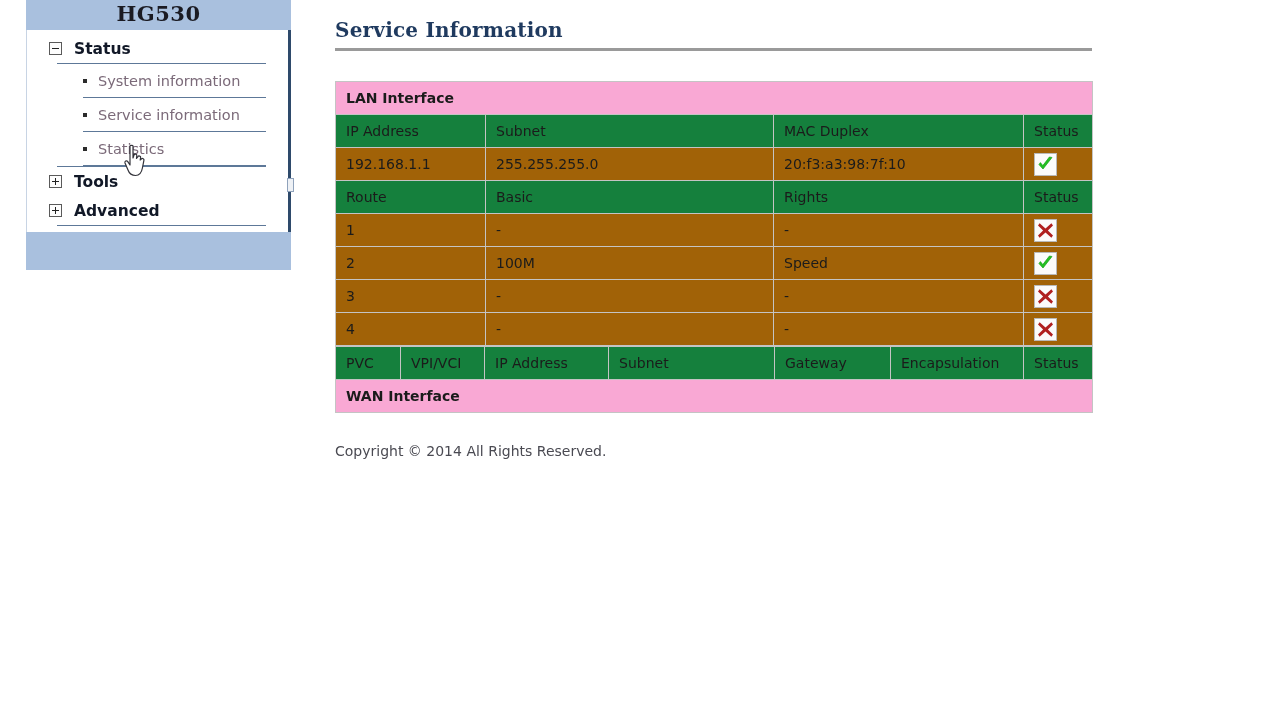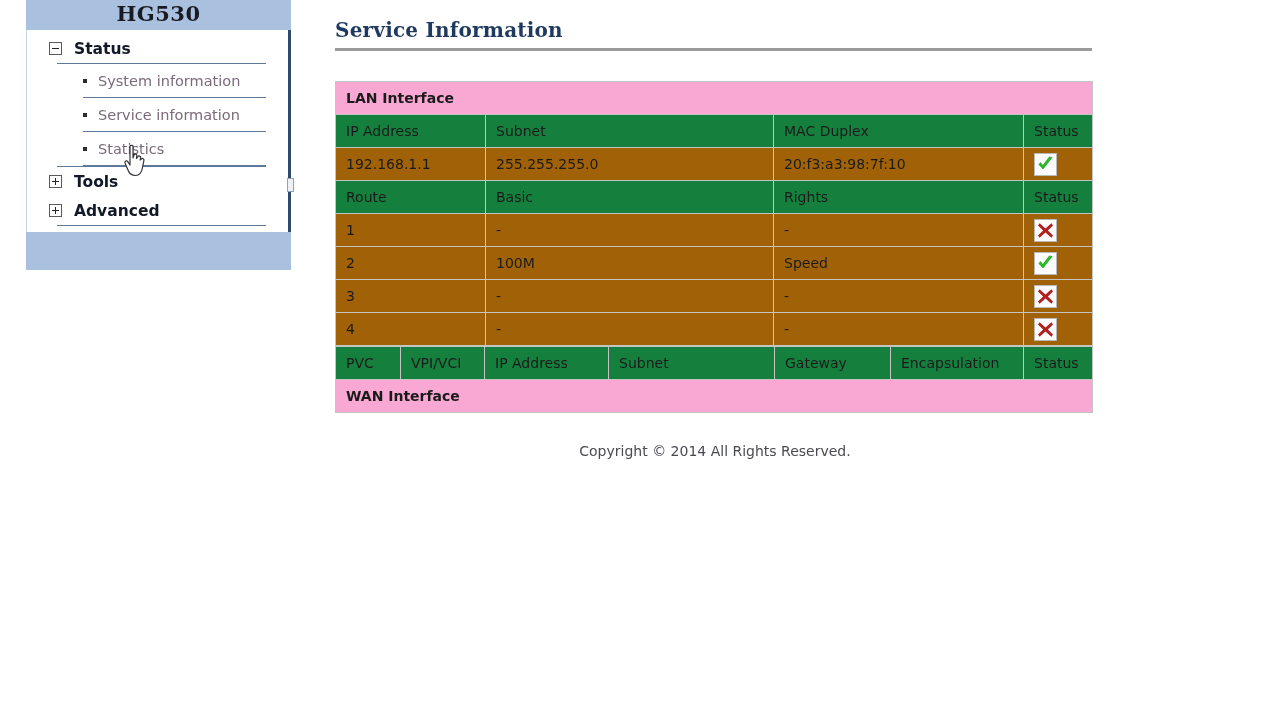--- a/index.html
+++ b/index.html
@@ -182,21 +182,20 @@
     position: relative;
     vertical-align: middle;
   }
   .icon-box svg { position: absolute; left: 2px; top: 2px; }
 
   #footer {
     margin-top: 30px;
     font-size: 14px;
     color: #4a4a52;
     font-family: "DejaVu Sans", "Liberation Sans", sans-serif;
-    text-align: center;
   }
 </style>
 </head>
 <body>
 
 <div id="sidebar">
   <div id="brand">HG530</div>
 
   <div id="menu-panel">
     <div class="resize-handle"></div>

